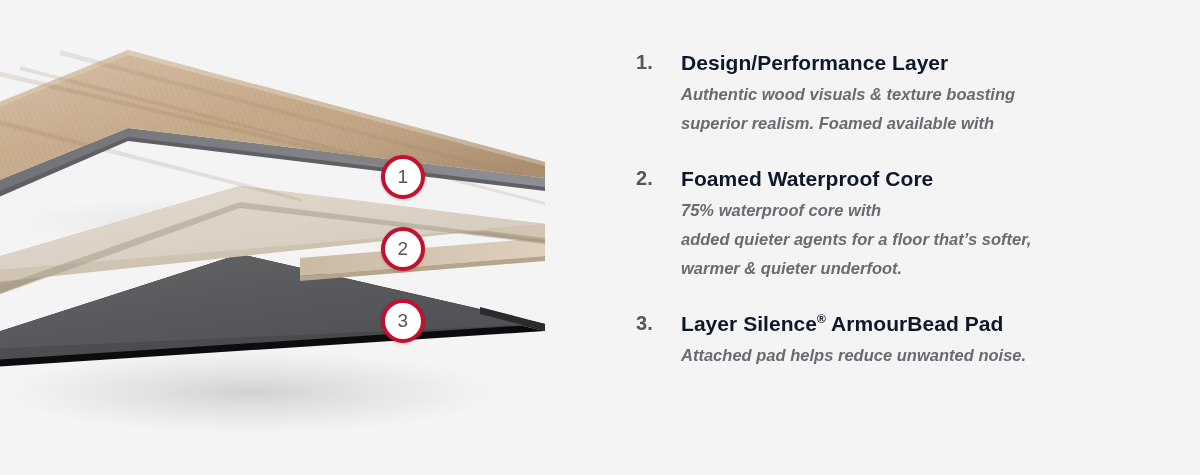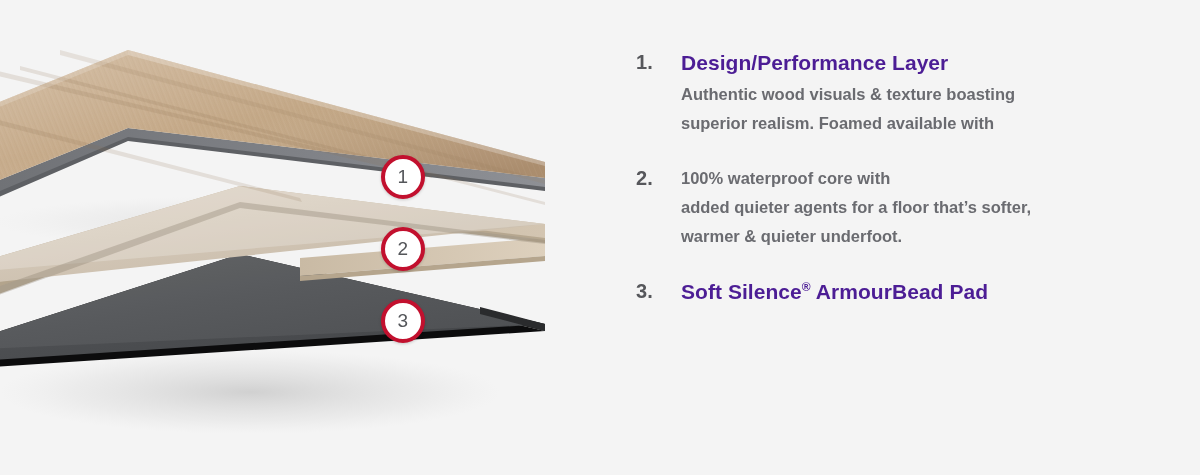--- a/index.html
+++ b/index.html
@@ -85,38 +85,39 @@
     color: #56575b;
     line-height: 29px;
     letter-spacing: 0.1px;
   }
   .legend-body {
     flex: 1 1 auto;
   }
   .legend-title {
     font-size: 21px;
     font-weight: 600;
-    color: #4c1d95;
+    color: #0f172a;
     line-height: 30px;
     letter-spacing: 0.05px;
     margin: 0 0 2px 0;
   }
   .legend-title .reg {
     font-size: 12px;
     vertical-align: super;
     line-height: 0;
     font-weight: 600;
   }
   .legend-desc {
     font-size: 16.5px;
     font-weight: 600;
     color: #6a6b70;
     line-height: 29px;
     letter-spacing: 0.01px;
     margin: 0;
+    font-style: italic;
   }
   .legend-desc .line {
     display: block;
     white-space: nowrap;
   }
 </style>
 </head>
 <body>
 
 <div class="page">
@@ -256,32 +257,36 @@
             <span class="line">superior realism. Foamed available with</span>
           </div>
         </div>
       </div>
     </div>
 
     <div class="legend-item">
       <div class="legend-row">
         <div class="legend-index">2.</div>
         <div class="legend-body">
+          <div class="legend-title">Foamed Waterproof Core</div>
           <div class="legend-desc">
-            <span class="line">100% waterproof core with</span>
+            <span class="line">75% waterproof core with</span>
             <span class="line">added quieter agents for a floor that’s softer,</span>
             <span class="line">warmer &amp; quieter underfoot.</span>
           </div>
         </div>
       </div>
     </div>
 
     <div class="legend-item">
       <div class="legend-row">
         <div class="legend-index">3.</div>
         <div class="legend-body">
-          <div class="legend-title"><span>Soft Silence</span><span class="reg">®</span><span> ArmourBead Pad</span></div>
+          <div class="legend-title"><span>Layer Silence</span><span class="reg">®</span><span> ArmourBead Pad</span></div>
+          <div class="legend-desc">
+            <span class="line">Attached pad helps reduce unwanted noise.</span>
+          </div>
         </div>
       </div>
     </div>
 
   </div>
 </div>
 
 </body></html>

